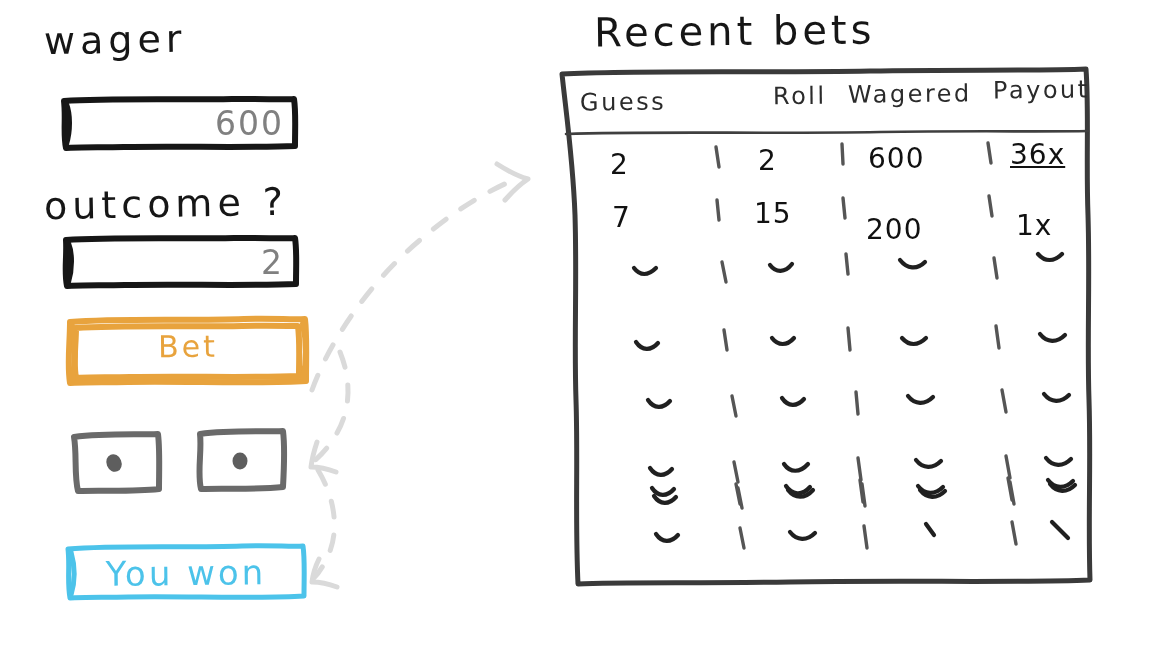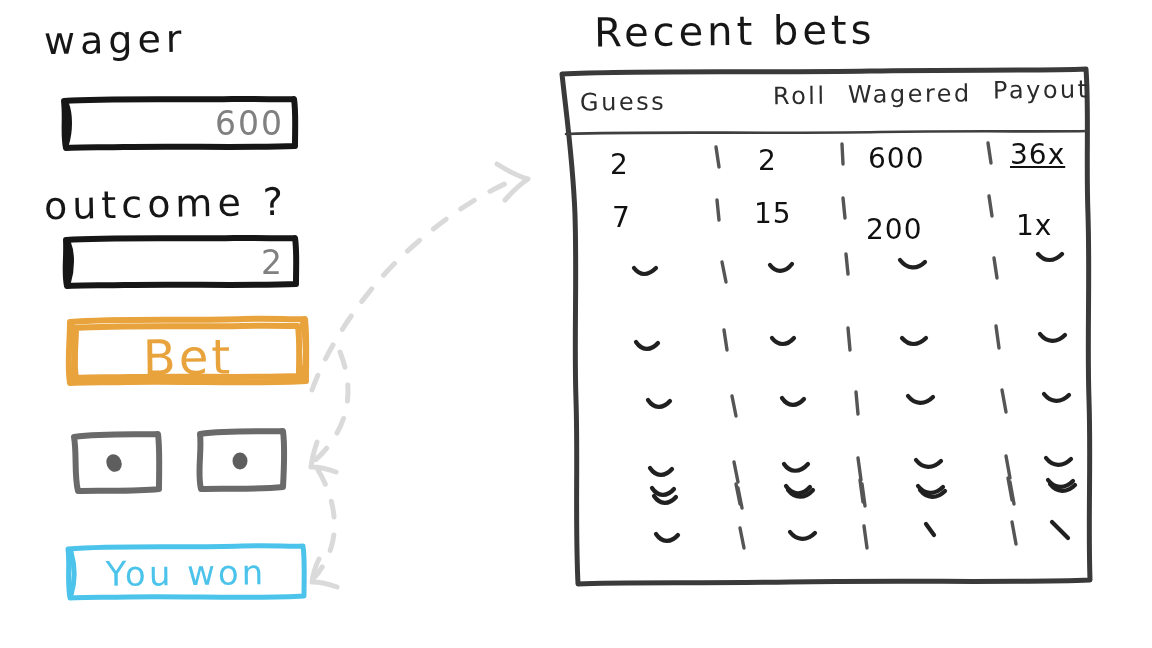--- a/index.html
+++ b/index.html
@@ -19,21 +19,21 @@
     font-family:"DejaVu Sans", sans-serif;
     color:#161616;
     letter-spacing:2px;
     white-space:pre;
     user-select:none;
   }
   .hand-label{font-size:38px;letter-spacing:5px;}
   .hand-title{font-size:40px;letter-spacing:4px;}
   .hand-col{font-size:24px;letter-spacing:2.5px;color:#2b2b2b;}
   .hand-cell{font-size:28px;letter-spacing:1px;color:#111;}
-  .hand-btn{font-size:48px;letter-spacing:3px;}
+  .hand-btn{font-size:30px;letter-spacing:3px;}
   .hand-val{font-size:33px;letter-spacing:2px;color:#808080;}
 
   
   .sk1{transform:rotate(-1.1deg);}
   .sk3{transform:rotate(-0.6deg);}
 
   
   svg.layer{position:absolute;left:0;top:0;width:1152px;height:648px;overflow:visible;pointer-events:none;}
   svg.layer *{vector-effect:non-scaling-stroke;}
 

